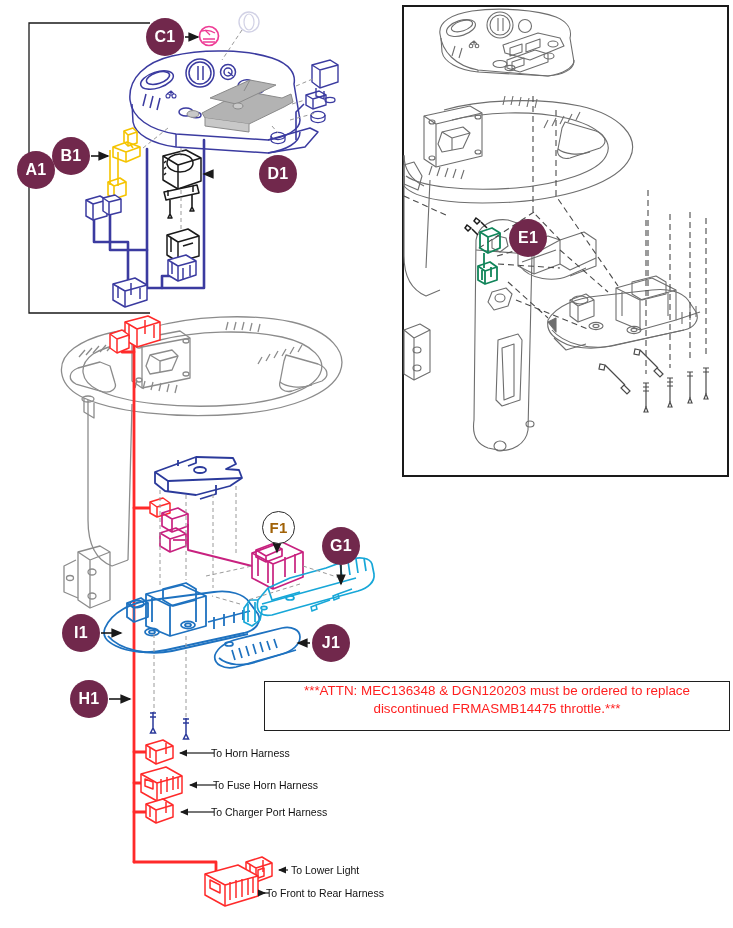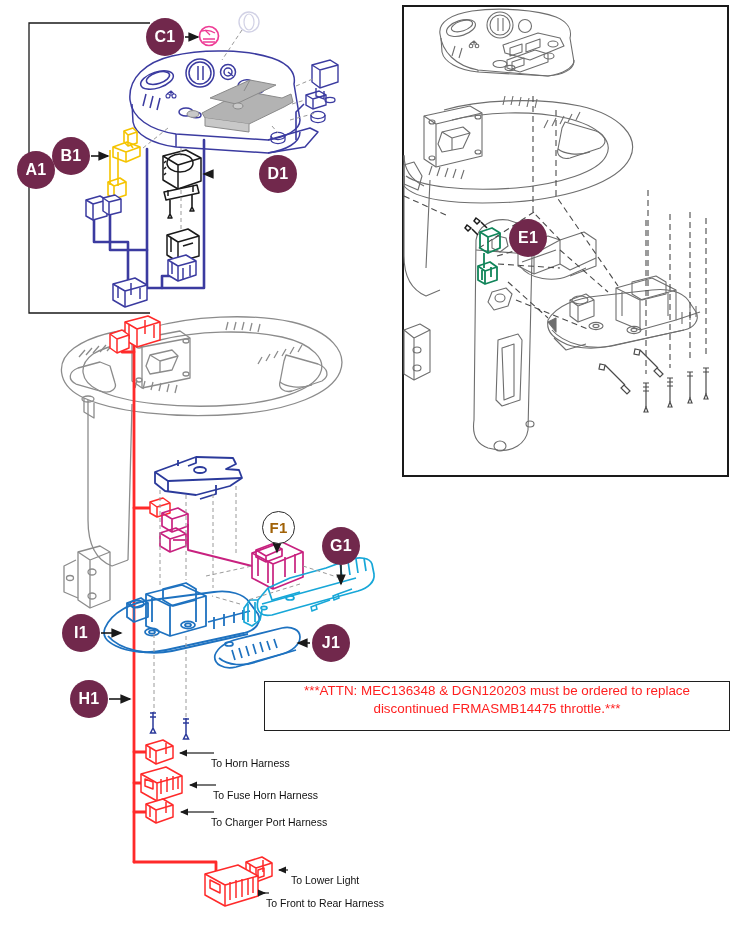--- a/index.html
+++ b/index.html
@@ -25,21 +25,20 @@
   }
   .badge.hollow{
     background:#ffffff;color:#a16207;border:1.6px solid #2a2a2a;
     width:31px;height:31px;font-size:15px;
   }
 
   
   .tail-label{
     position:absolute;font-size:10.5px;color:#111;white-space:nowrap;
     line-height:1;
-    margin-top:10px;
   }
 
   
   #color-note{
     position:absolute;left:398px;top:489px;width:332px;
     text-align:center;font-size:13.2px;line-height:1.38;color:#111;
   }
 
   
   #attn-box{

